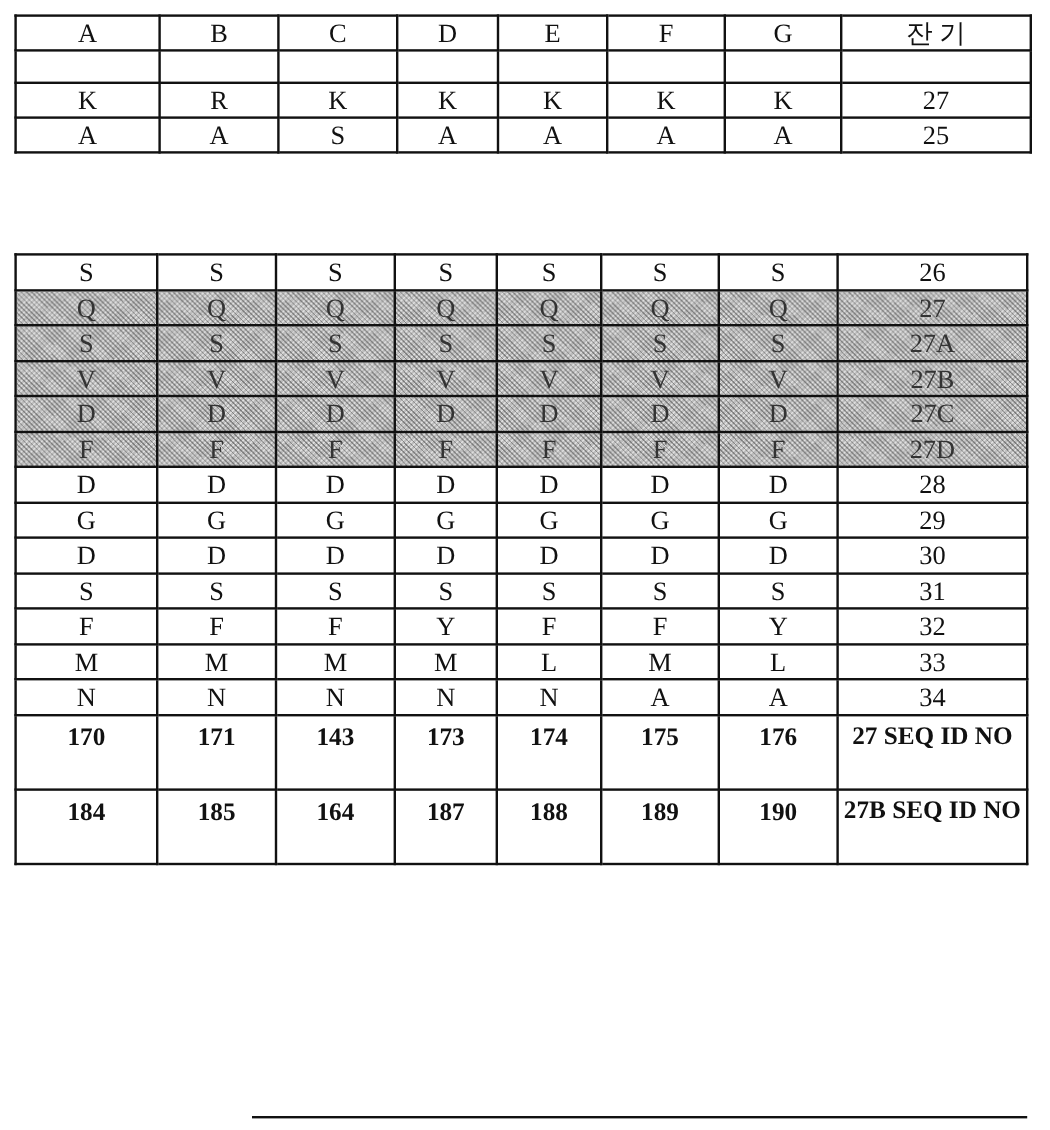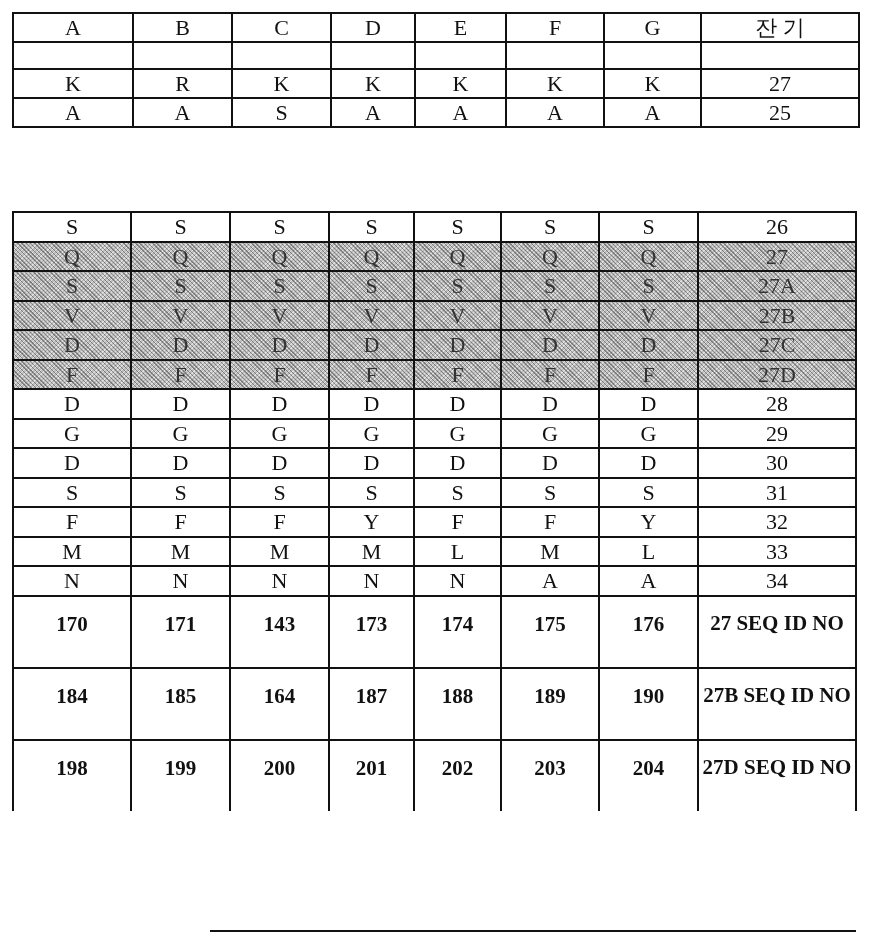--- a/index.html
+++ b/index.html
@@ -13,21 +13,21 @@
     #main-table { left: 12px; top: 211px; }
     #main-table td { height: 27.5px; font-size: 22px; line-height: 27px; }
     #main-table tr.shaded td {
       background-color: #bdbdbd;
       background-image:
         repeating-linear-gradient(45deg, rgba(0,0,0,0.35) 0 1px, transparent 1px 3px),
         repeating-linear-gradient(-45deg, rgba(255,255,255,0.55) 0 1px, transparent 1px 3px);
       color: #333;
     }
     #main-table tr.seq td { height: 58px; vertical-align: top; font-weight: bold;
-      font-size: 21px; line-height: 30px; padding-top: 12px; }
+      font-size: 21px; line-height: 30px; padding-top: 2px; }
     #main-table tr.seq td.label { line-height: 29px; text-align: center; }
     #main-table tr.last td { border-bottom: none; }
     .bottom-edge { position: absolute; top: 930px; left: 210px; width: 646px; height: 2px; background: #111; }
   </style>
 </head>
 <body>
 
 <table id="top-table">
   <colgroup>
     <col style="width:120px">
@@ -238,25 +238,15 @@
       <tr class="seq">
         <td>184</td>
         <td>185</td>
         <td>164</td>
         <td>187</td>
         <td>188</td>
         <td>189</td>
         <td>190</td>
         <td class="label">27B SEQ ID NO</td>
       </tr>
-      <tr class="seq last">
-        <td>198</td>
-        <td>199</td>
-        <td>200</td>
-        <td>201</td>
-        <td>202</td>
-        <td>203</td>
-        <td>204</td>
-        <td class="label">27D SEQ ID NO</td>
-      </tr>
     </tbody>
 </table>
 <div class="bottom-edge"></div>
 
 </body></html>

